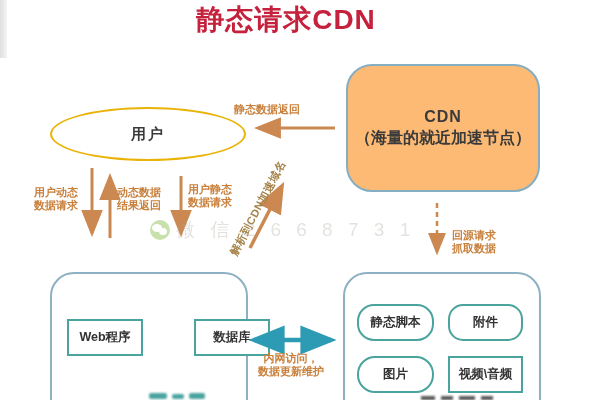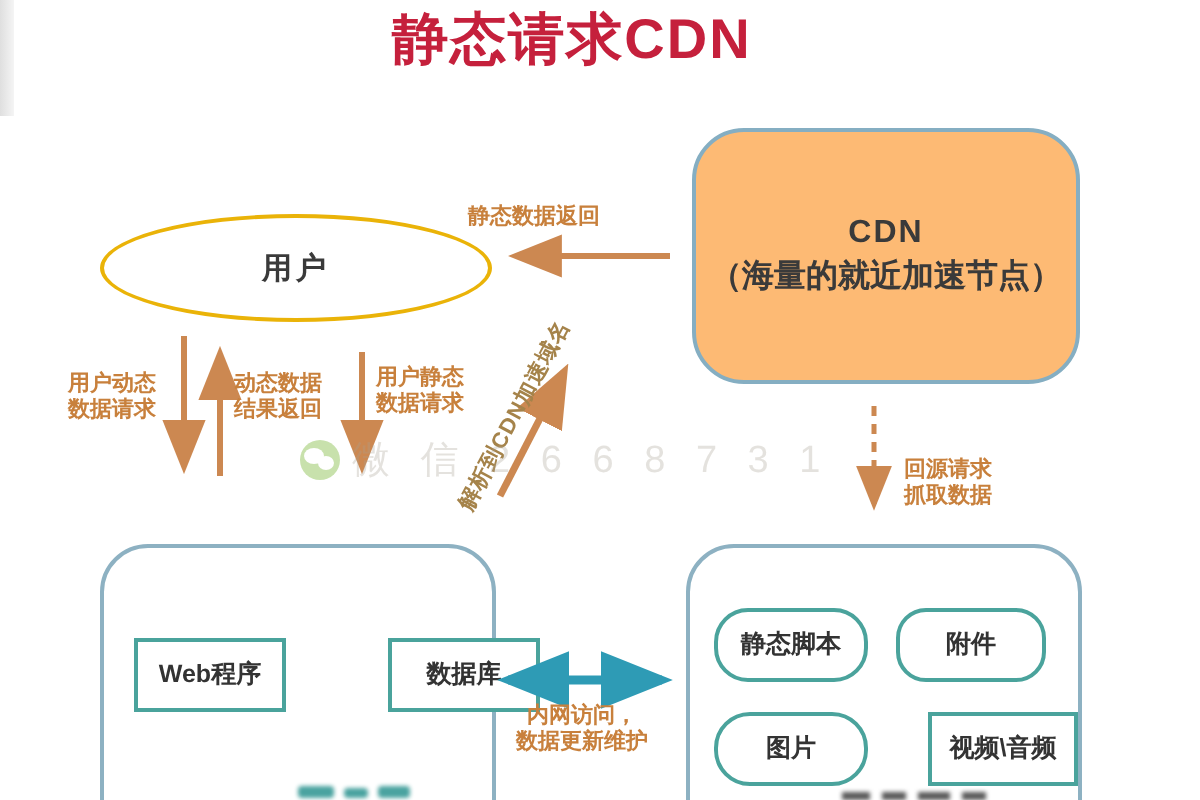--- a/index.html
+++ b/index.html
@@ -74,21 +74,21 @@
 
   <div class="panel left">
     <div class="ibox" style="left:15px;top:45px;width:72px;height:33px;">Web程序</div>
     <div class="ibox" style="left:98px;top:45px;width:72px;height:33px;margin-left:44px;">数据库</div>
   </div>
 
   <div class="panel right">
     <div class="ibox" style="left:12px;top:30px;width:73px;height:33px;border-radius:17px;">静态脚本</div>
     <div class="ibox" style="left:103px;top:30px;width:71px;height:33px;border-radius:15px;">附件</div>
     <div class="ibox" style="left:12px;top:82px;width:73px;height:33px;border-radius:18px;">图片</div>
-    <div class="ibox" style="left:103px;top:82px;width:71px;height:33px;margin-left:16px;">视频\音频</div>
+    <div class="ibox" style="left:103px;top:82px;width:71px;height:33px;">视频\音频</div>
   </div>
 
   <svg class="arrows" width="600" height="400" viewBox="0 0 600 400">
     <defs>
       <marker id="mo" viewBox="0 0 10 8" refX="8.5" refY="4" markerWidth="9" markerHeight="8" orient="auto-start-reverse">
           <path d="M0,0 L10,4 L0,8 Z" fill="#cc8851"></path>
         </marker>
       <marker id="mt" viewBox="0 0 10 8" refX="8.5" refY="4" markerWidth="8" markerHeight="7" orient="auto-start-reverse">
           <path d="M0,0 L10,4 L0,8 Z" fill="#2e9bb5"></path>
         </marker>

